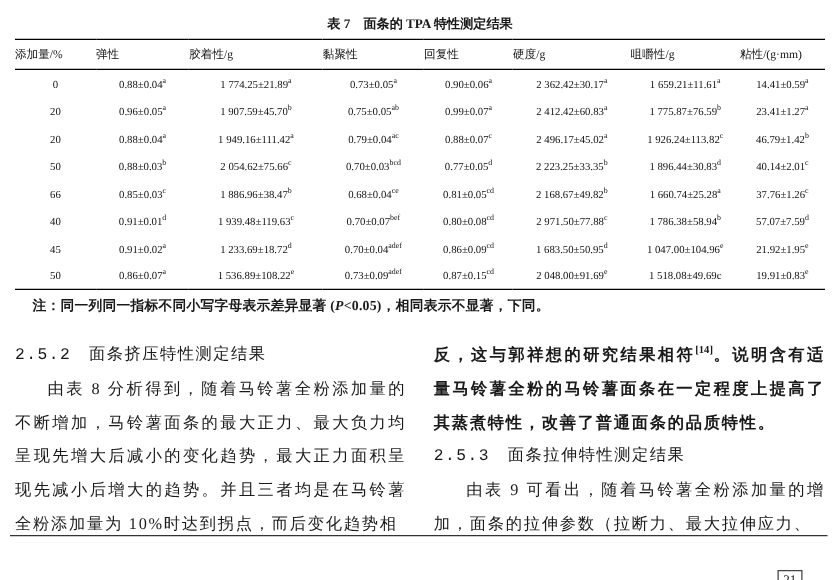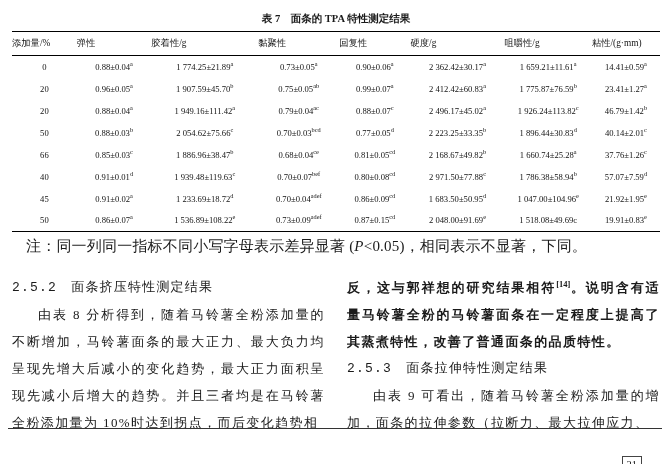--- a/index.html
+++ b/index.html
@@ -20,21 +20,21 @@
   }
   table.tpa thead th {
     font-weight:normal; font-size:9.3px; border-bottom:1.1px solid #000;
     padding:5px 0; text-align:left; white-space:nowrap;
   }
   table.tpa td {
     text-align:center; white-space:nowrap; height:22px; padding:0;
     font-family:"Liberation Serif","DejaVu Serif",serif;
   }
   table.tpa sup { font-size:6.3px; line-height:0; }
-  .tbl-note { font-size:15px; padding:5px 0 0 14px; letter-spacing:0.2px; }
+  .tbl-note { font-size:11px; padding:5px 0 0 14px; letter-spacing:0.2px;font-weight:bold; }
   .tbl-note i { font-style:italic; }
 
   
   .columns { display:flex; gap:22px; margin-top:18px; }
   .col { width:313px; font-size:13px; line-height:27px; text-align:justify; letter-spacing:1.4px; }
   .sec-heading { white-space:nowrap; letter-spacing:1.2px;font-family:Liberation Mono, monospace; }
   .para-indent { text-indent:2em; }
   .para { text-indent:0;font-weight:bold; }
   .ref-sup { font-size:8.5px; vertical-align:super; line-height:0; letter-spacing:0; }
 

